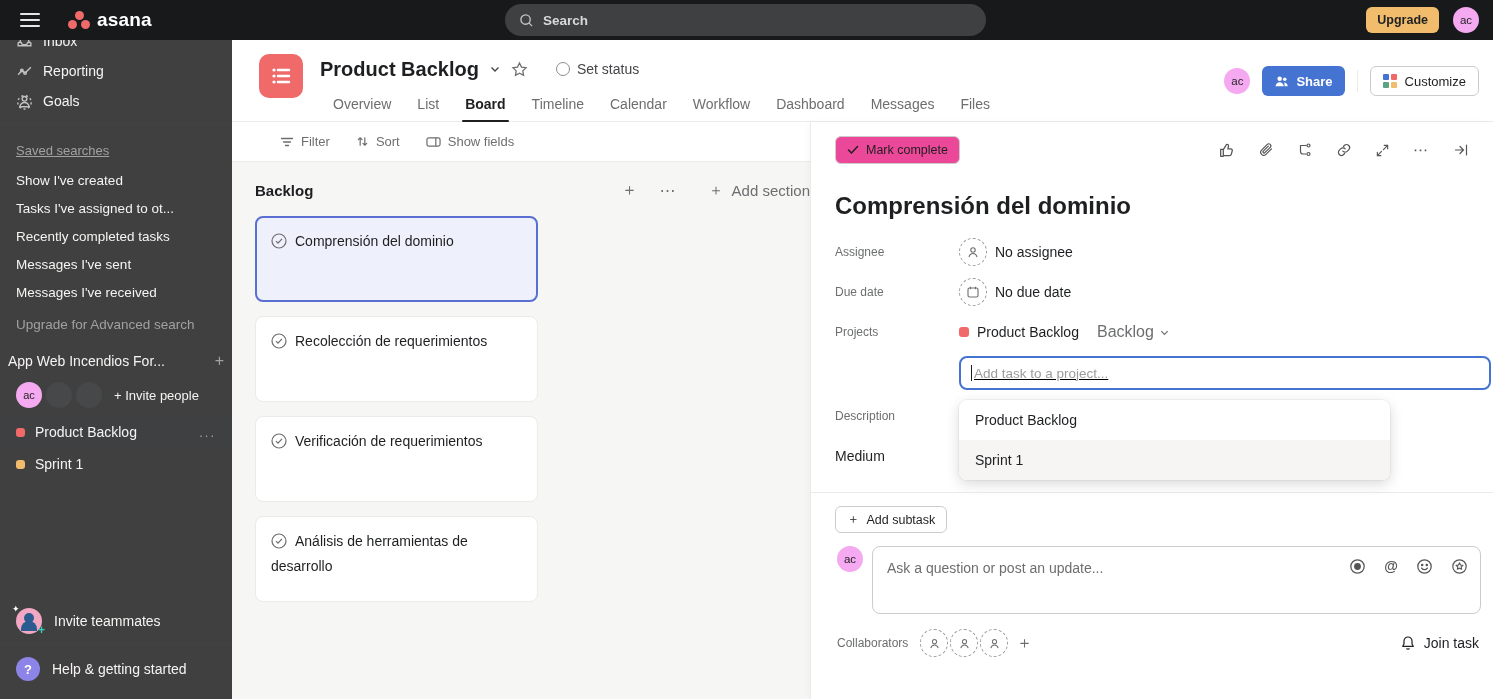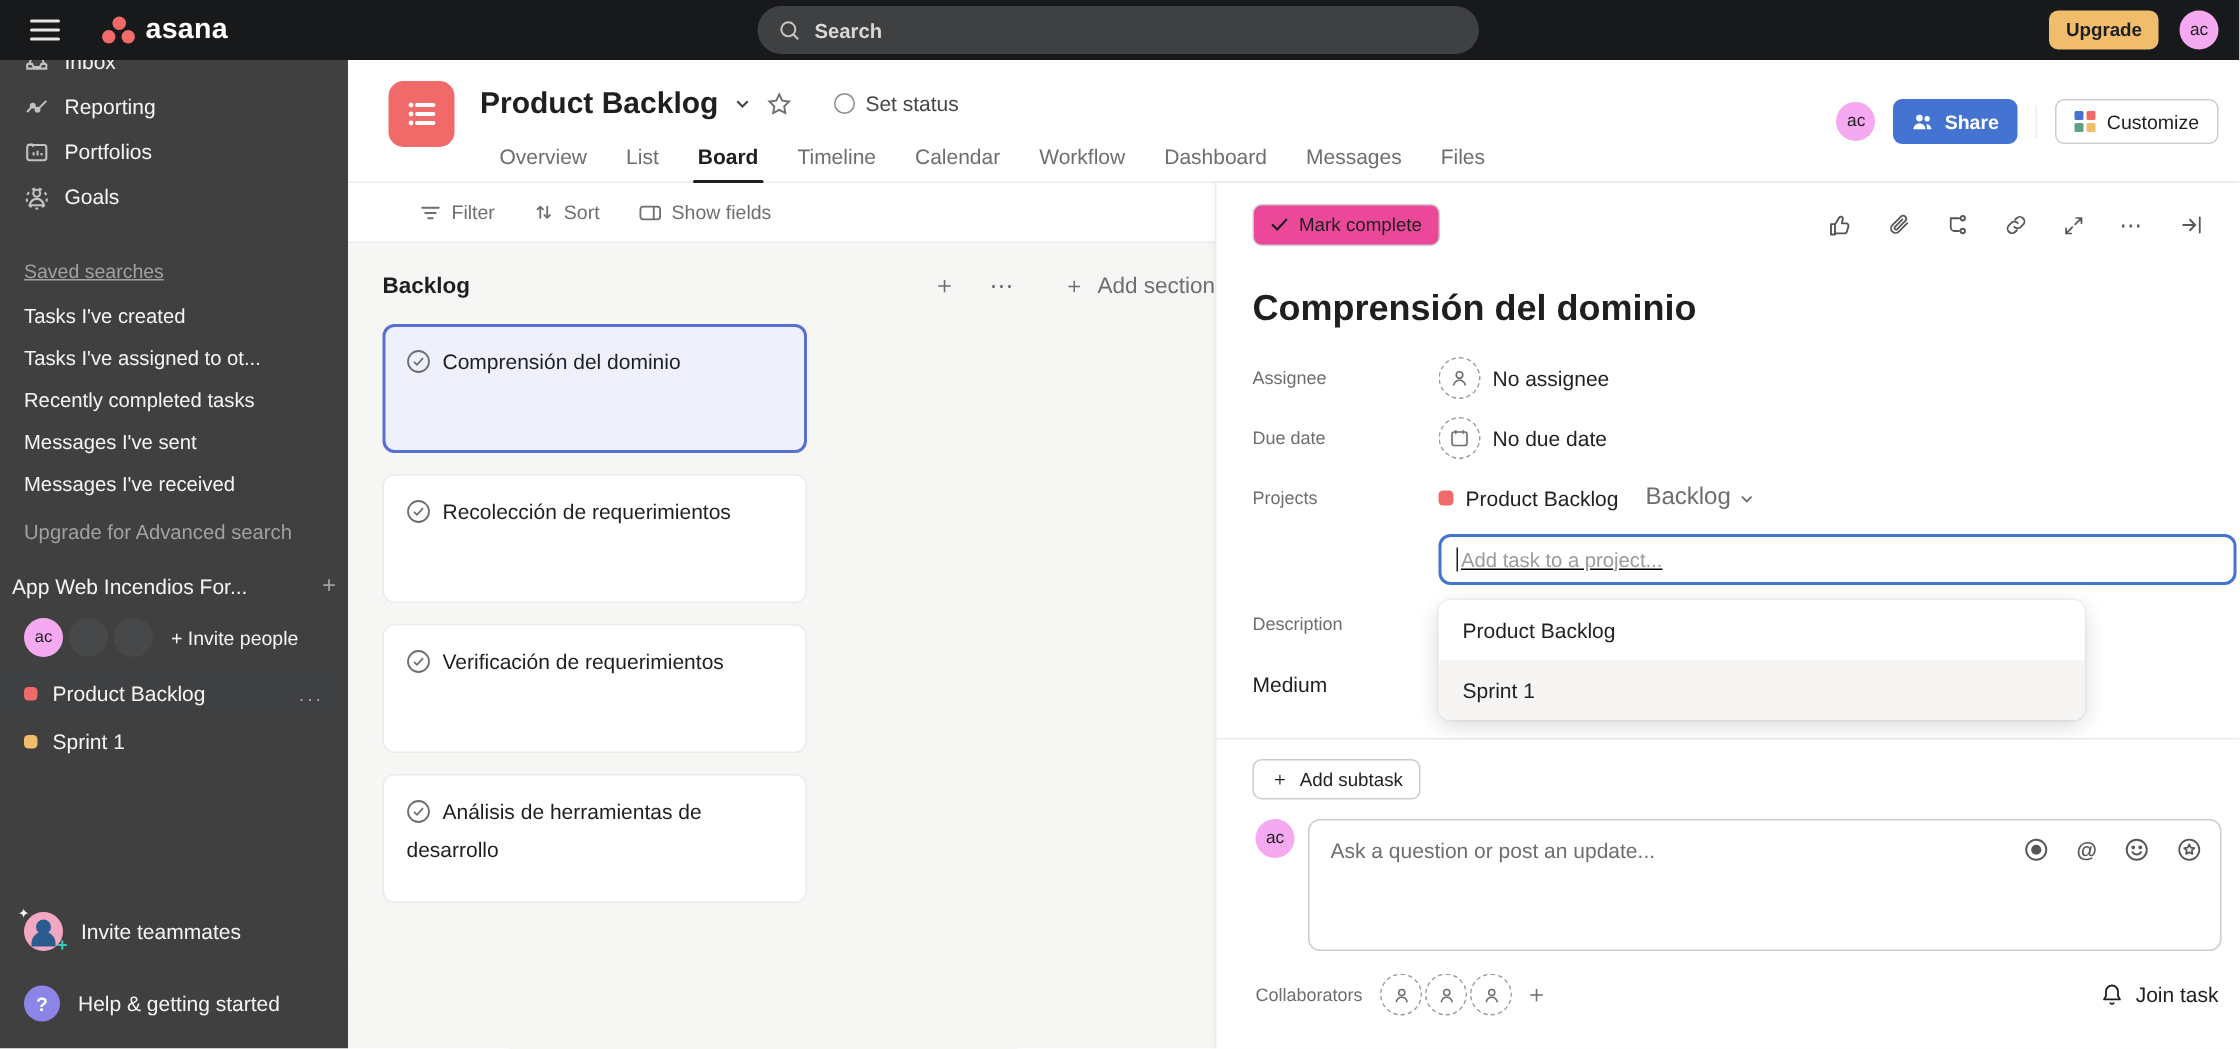--- a/index.html
+++ b/index.html
@@ -113,21 +113,21 @@
   .add-proj-row { padding:4px 12px 6px 148px; }
   .add-proj-input { width:532px; height:34px; border:2px solid #4573d2; border-radius:8px; display:flex; align-items:center; padding:0 10px; cursor:text;text-decoration:underline; }
   .caret { width:1px; height:16px; background:#1e1f21; margin-right:2px; }
   .input-ph { font-size:13.5px; color:#9c9b9d; }
   .dropdown { position:absolute; left:148px; top:278px; width:431px; background:#fff; border-radius:8px; box-shadow:0 4px 14px rgba(0,0,0,.15), 0 0 0 1px rgba(0,0,0,.04); overflow:hidden; z-index:20; }
   .dd-item { height:40px; display:flex; align-items:center; padding:0 16px; font-size:14px; color:#1e1f21; cursor:pointer; }
   .dd-item.hover { background:#f6f5f4; }
   .panel-divider { height:1px; background:#edeae9; margin-top:16px; }
   .add-subtask { display:flex; align-items:center; gap:7px; border:1px solid #cfcbcb; background:#fff; border-radius:6px; height:27px; padding:0 11px; font-size:12.5px; color:#1e1f21; cursor:pointer; margin:13px 0 0 24px; align-self:flex-start; font-family:inherit; }
   .comment-wrap { display:flex; align-items:flex-start; gap:9px; margin:13px 12px 0 26px; }
-  .comment-box { flex:1; height:88px; border:1px solid #cfcbcb; border-radius:8px; background:#fff; position:relative; padding:12px 14px; cursor:text; }
+  .comment-box { flex:1; height:68px; border:1px solid #cfcbcb; border-radius:8px; background:#fff; position:relative; padding:12px 14px; cursor:text; }
   .comment-ph { font-size:14px; color:#6d6e6f; }
   .comment-icons { position:absolute; right:12px; top:11px; display:flex; gap:18px; color:#565557; }
   .comment-icons .ci { cursor:pointer; display:flex; }
   .panel-footer { display:flex; align-items:center; margin:15px 14px 0 26px; }
   .collab-label { font-size:12px; color:#6d6e6f; margin-right:12px; }
   .collab-avs { display:flex; gap:2px; align-items:center; }
   .collab-avs .dashed-circle { cursor:pointer; }
   .collab-plus { color:#6d6e6f; font-size:16px; margin-left:8px; cursor:pointer; }
   .join-task { margin-left:auto; display:flex; align-items:center; gap:8px; font-size:14px; color:#1e1f21; cursor:pointer; }
   .at-sign { font-size:14px; color:#565557; font-weight:600; }
@@ -176,37 +176,29 @@
     <div class="side-item">
       <svg width="17" height="17" viewBox="0 0 16 16" fill="none" stroke="#d9d8d8" stroke-width="1.3">
           <path d="M2 11l3.5-4 3 2.5L14 4"></path>
           <circle cx="5.5" cy="7" r="1.2"></circle>
           <circle cx="8.5" cy="9.5" r="1.2"></circle>
         </svg>
       <span>Reporting</span>
     </div>
     <div class="side-item">
       <svg width="17" height="17" viewBox="0 0 16 16" fill="none" stroke="#d9d8d8" stroke-width="1.3">
-          <rect x="2" y="3.5" width="12" height="9.5" rx="1.5"></rect>
-          <path d="M2 3.5L5 3l1 1.5"></path>
-          <path d="M6 10V8 M8.5 10V7 M11 10V8.5"></path>
-        </svg>
-      <span>Portfolios</span>
-    </div>
-    <div class="side-item">
-      <svg width="17" height="17" viewBox="0 0 16 16" fill="none" stroke="#d9d8d8" stroke-width="1.3">
           <circle cx="8" cy="5.5" r="2.2"></circle>
           <path d="M3.5 13c.7-2.6 2.4-4 4.5-4s3.8 1.4 4.5 4z"></path>
           <circle cx="8" cy="8.8" r="6.3" stroke-dasharray="2 2.4"></circle>
         </svg>
       <span>Goals</span>
     </div>
     <div class="side-divider"></div>
     <div class="side-section-title">Saved searches</div>
-    <div class="saved-item">Tasks I've created</div>
+    <div class="saved-item">Show I've created</div>
     <div class="saved-item">Tasks I've assigned to ot...</div>
     <div class="saved-item">Recently completed tasks</div>
     <div class="saved-item">Messages I've sent</div>
     <div class="saved-item">Messages I've received</div>
     <div class="saved-item dim">Upgrade for Advanced search</div>
 
     <div class="workspace-row">
       <span>App Web Incendios For...</span>
       <span class="plus">+</span>
     </div>

